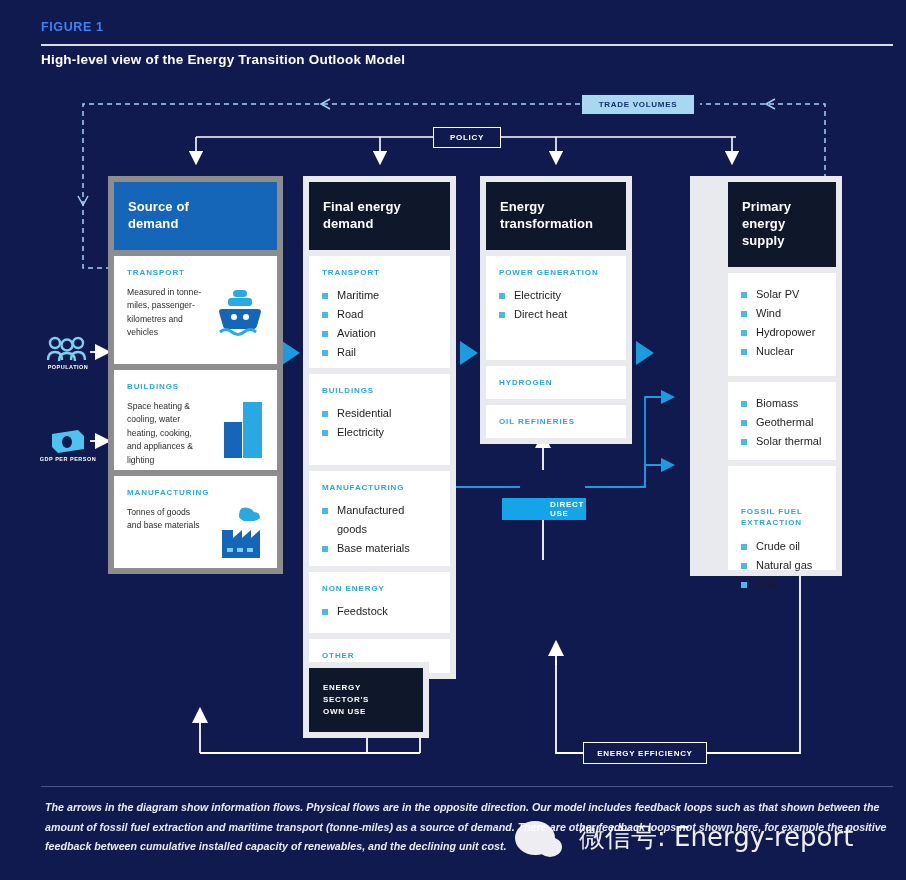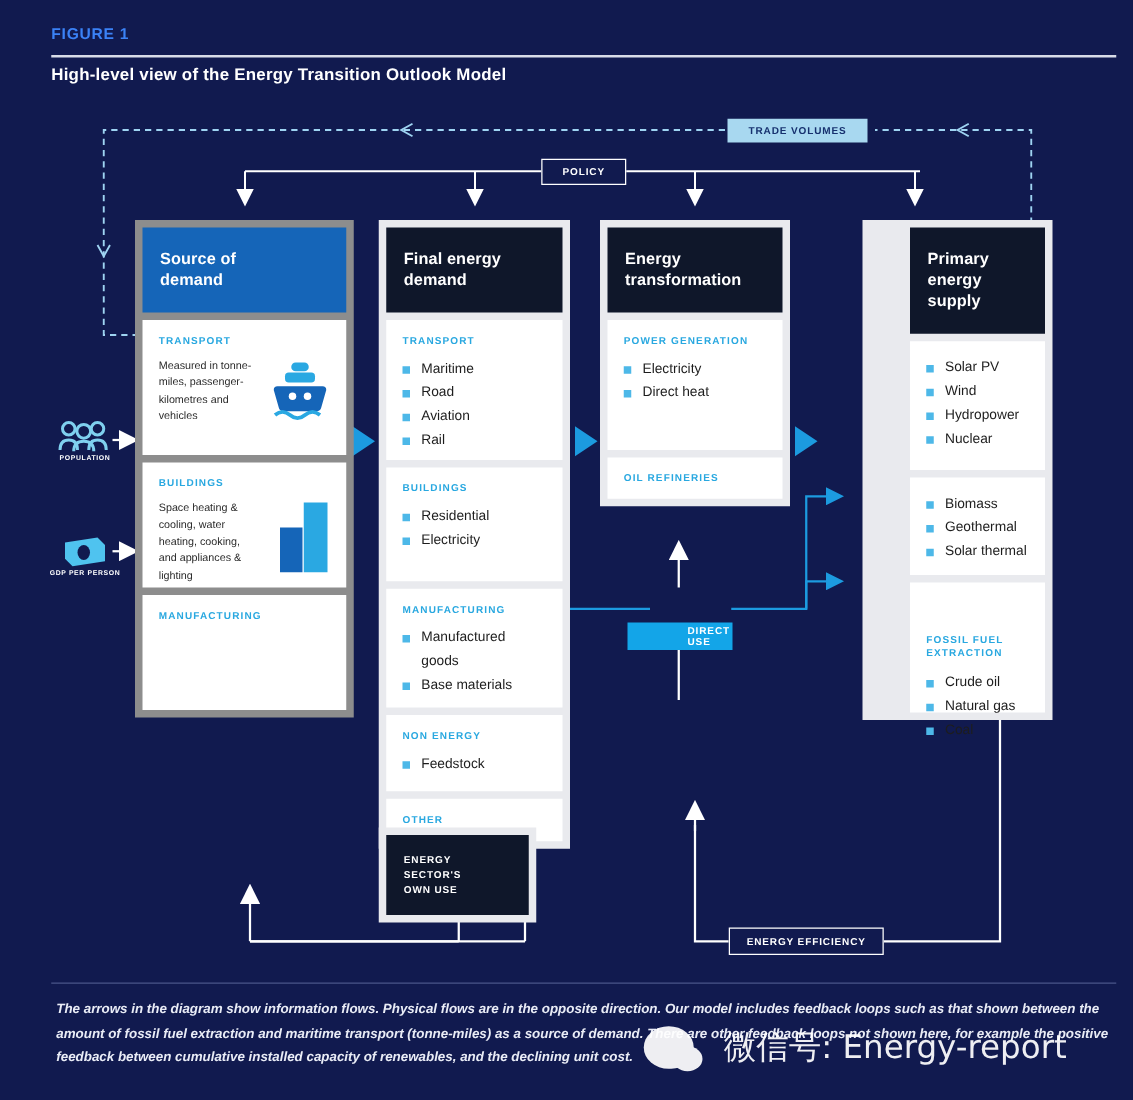--- a/index.html
+++ b/index.html
@@ -223,20 +223,30 @@
         <div class="card-desc">Space heating &amp; cooling, water heating, cooking, and appliances &amp; lighting</div>
         <svg class="ic" width="42" height="58" viewBox="0 0 42 58">
           <rect x="2" y="22" width="18" height="36" fill="#1565b8"></rect>
           <rect x="21" y="2" width="19" height="56" fill="#2aa8e2"></rect>
         </svg>
       </div>
     </div>
 
     <div class="card" style="height:92px;">
       <div class="card-title">MANUFACTURING</div>
+      <div class="card-row">
+        <div class="card-desc">Tonnes of goods and base materials</div>
+        <svg class="ic" width="48" height="54" viewBox="0 0 48 54">
+          <path d="M26,2 q8,-2 12,4 q6,0 6,6 q-4,4 -12,3 q-6,1 -9,-4 q0,-7 3,-9 z" fill="#2aa8e2"></path>
+          <path d="M6,24 l0,28 h38 l0,-28 l-9,8 l0,-8 l-9,8 l0,-8 l-9,8 l0,-8 z" fill="#1565b8"></path>
+          <rect x="11" y="42" width="6" height="4" fill="#7fd0ef"></rect>
+          <rect x="21" y="42" width="6" height="4" fill="#7fd0ef"></rect>
+          <rect x="31" y="42" width="6" height="4" fill="#7fd0ef"></rect>
+        </svg>
+      </div>
     </div>
   </div>
 
   <div class="col light" style="left:303px; top:176px; width:153px;">
     <div class="col-head green">
       Final energy<br>demand
     </div>
     <div class="card" style="height:112px;">
       <div class="card-title">TRANSPORT</div>
       <ul class="items">
@@ -274,20 +284,23 @@
   <div class="col light" style="left:480px; top:176px; width:152px;">
     <div class="col-head green">
       Energy<br>transformation
     </div>
     <div class="card" style="height:104px;">
       <div class="card-title">POWER GENERATION</div>
       <ul class="items">
         <li>Electricity</li>
         <li>Direct heat</li>
       </ul>
+    </div>
+    <div class="card" style="height:33px;">
+      <div class="card-title tight">HYDROGEN</div>
     </div>
     <div class="card" style="height:33px;">
       <div class="card-title tight">OIL REFINERIES</div>
     </div>
   </div>
 
   <div class="col light" style="left:690px; top:176px; width:152px;padding-left:38px;">
     <div class="col-head green">
       Primary<br>energy supply
     </div>

